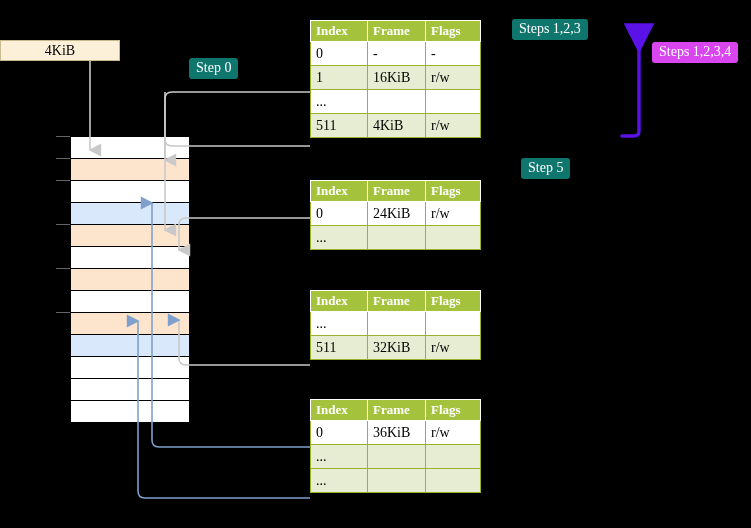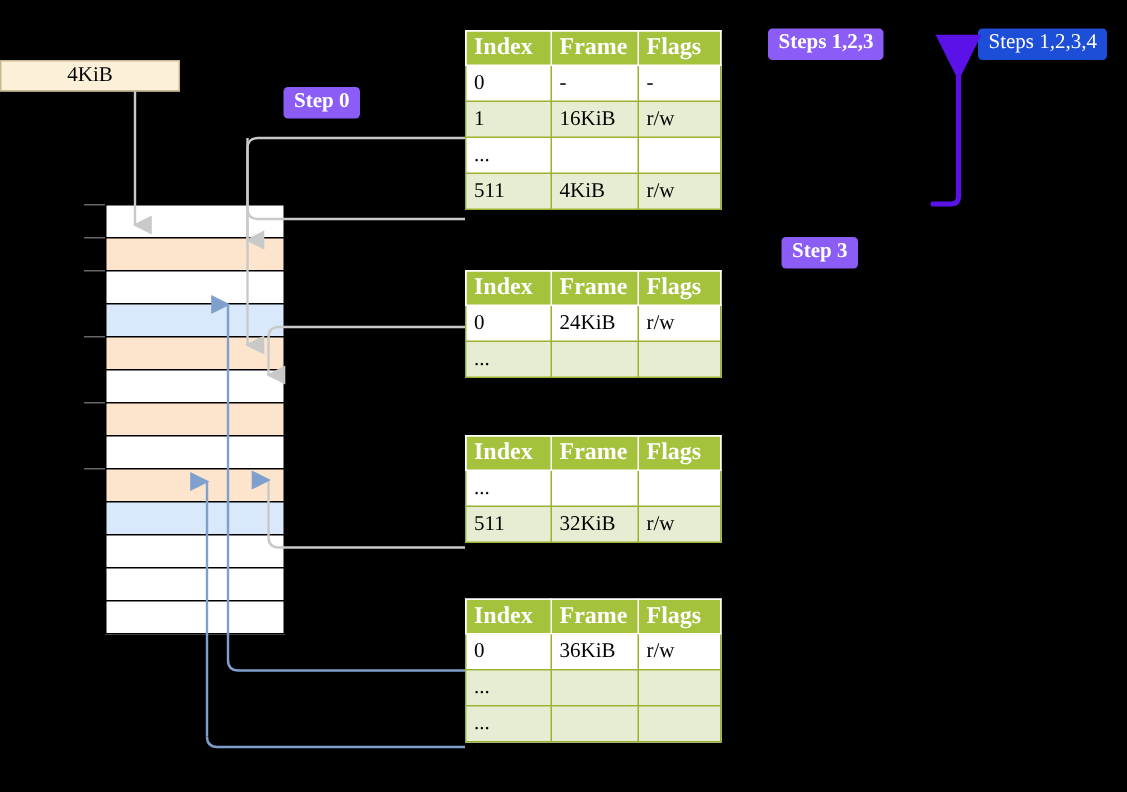--- a/index.html
+++ b/index.html
@@ -20,22 +20,22 @@
   .badge {
     position: absolute;
     color: #ffffff;
     font-family: "Liberation Serif", serif;
     font-size: 14px;
     line-height: 18px;
     padding: 1px 7px 2px 7px;
     border-radius: 3px;
     white-space: nowrap;
   }
-  .badge-red    { background: #8b5cf6; font-weight: bold; }
-  .badge-purple { background: #1d4ed8; }
+  .badge-red    { background: #0f766e; }
+  .badge-purple { background: #d946ef; margin-top: 23px; }
 
   
   .kib-box {
     position: absolute;
     background: #FCF0D9;
     border: 1px solid #C9B98E;
     color: #000000;
     font-size: 14px;
     text-align: center;
     line-height: 20px;
@@ -48,21 +48,21 @@
     border-collapse: collapse;
     border: 1px solid #9AB22E;
     background: #ffffff;
     table-layout: fixed;
   }
   .ptable th {
     background: #A4C23C;
     color: #ffffff;
     font-family: "Liberation Serif", serif;
     font-weight: bold;
-    font-size: 16px;
+    font-size: 13px;
     text-align: left;
     padding: 2px 5px;
     border: 1px solid #ffffff;
     height: 20px;
     box-sizing: border-box;
   }
   .ptable td {
     color: #000000;
     font-family: "Liberation Serif", serif;
     font-size: 14px;
@@ -115,21 +115,21 @@
 <div id="root">
 
   <div class="kib-box" id="kib-box" style="left:0px; top:40px; width:120px; height:21px;">4KiB</div>
 
   <div class="badge badge-red" style="left:189px; top:58px;">Step 0</div>
 
   <div class="badge badge-red" style="left:512px; top:19px;">Steps 1,2,3</div>
 
   <div class="badge badge-purple" style="left:652px; top:19px;">Steps 1,2,3,4</div>
 
-  <div class="badge badge-red" style="left:521px; top:158px;">Step 3</div>
+  <div class="badge badge-red" style="left:521px; top:158px;">Step 5</div>
 
   <div id="memcol" style="left: 70px; top: 136px; width: 120px; height: 286px;">
       <div class="memrow" style="top: 0px; width: 120px; height: 23px;"></div>
       <div class="memrow orange" style="top: 22px; width: 120px; height: 23px;"></div>
       <div class="memrow" style="top: 44px; width: 120px; height: 23px;"></div>
       <div class="memrow blue" style="top: 66px; width: 120px; height: 23px;"></div>
       <div class="memrow orange" style="top: 88px; width: 120px; height: 23px;"></div>
       <div class="memrow" style="top: 110px; width: 120px; height: 23px;"></div>
       <div class="memrow orange" style="top: 132px; width: 120px; height: 23px;"></div>
       <div class="memrow" style="top: 154px; width: 120px; height: 23px;"></div>

